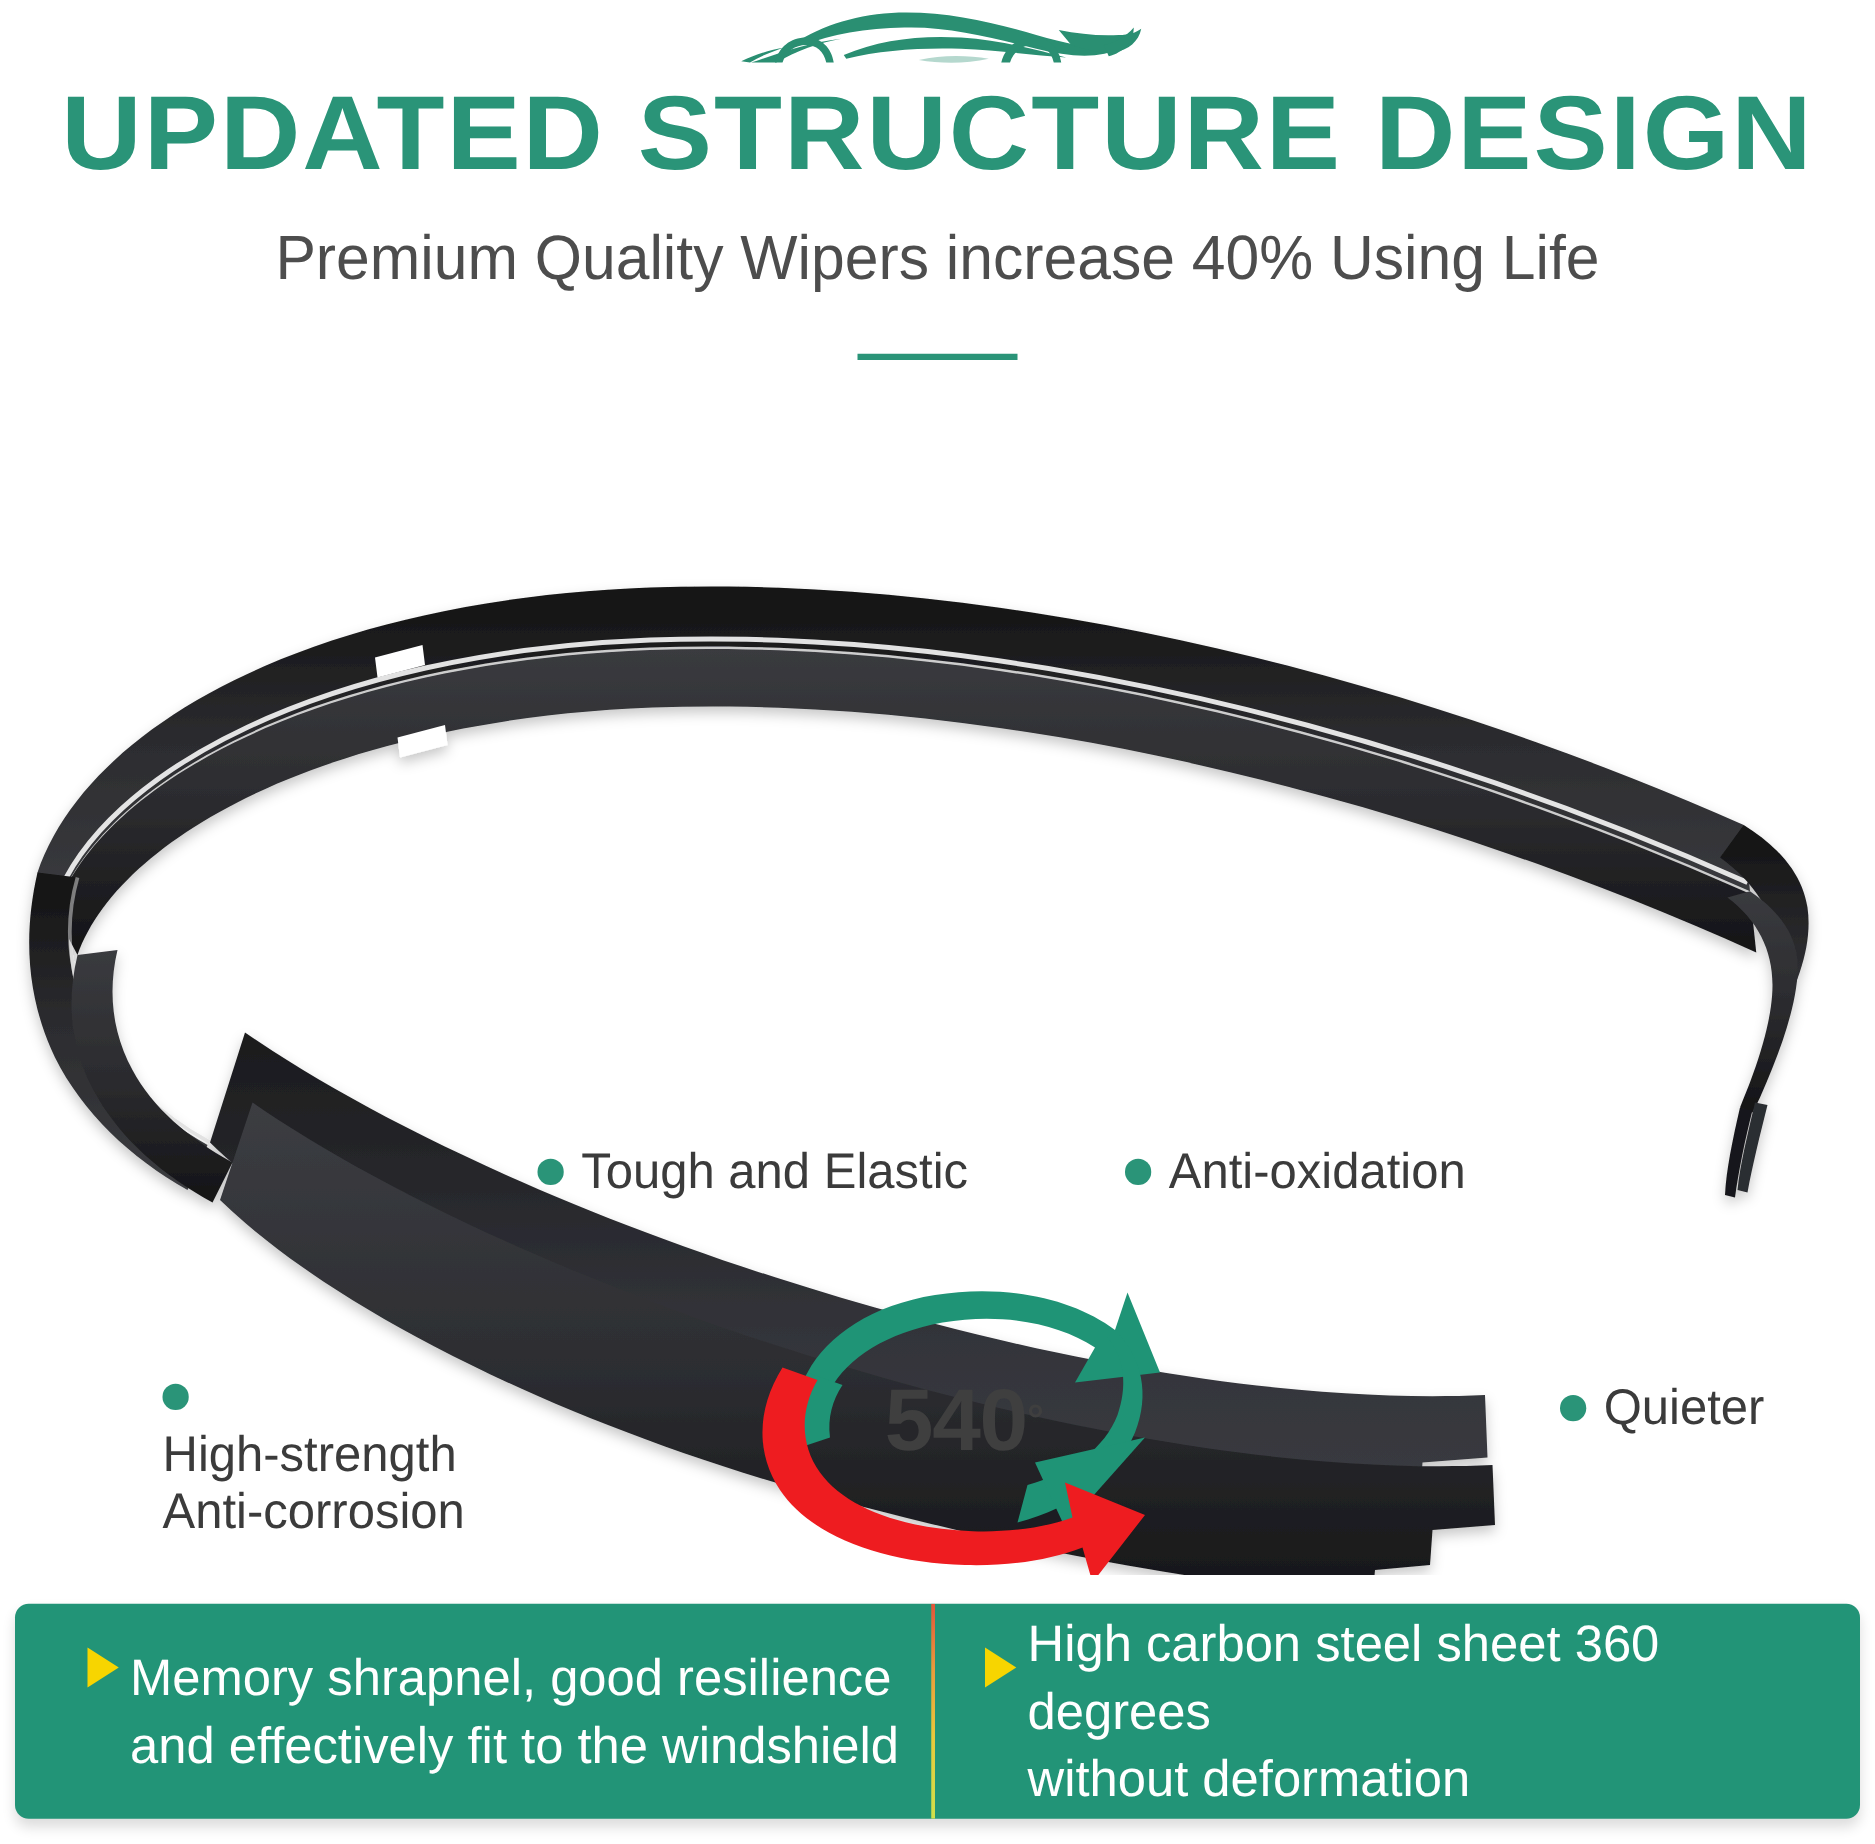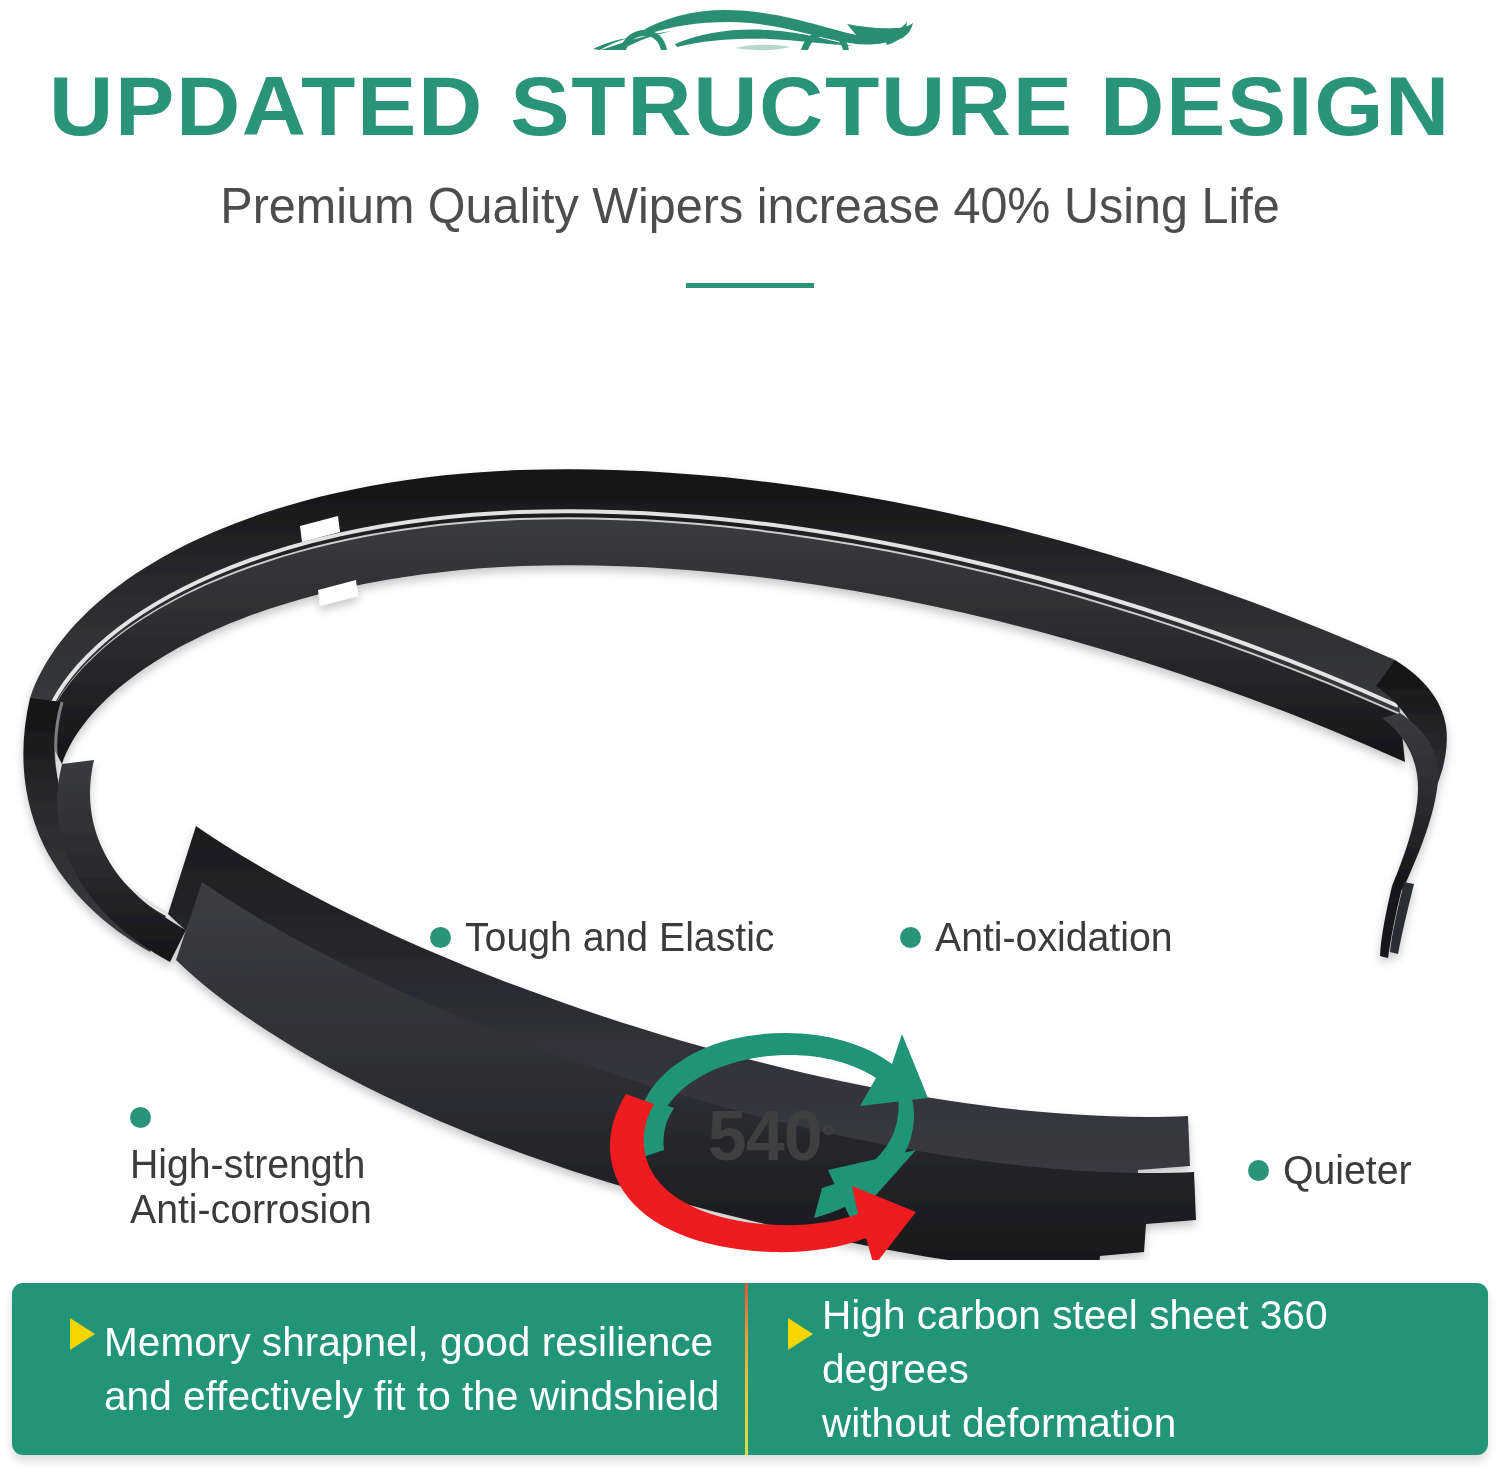--- a/index.html
+++ b/index.html
@@ -103,21 +103,21 @@
     font-size: 40px;
     line-height: 45px;
     color: #3b3b3b;
     white-space: pre-line;
     transform: scaleX(0.98);
     transform-origin: left center;
   }
   #feature-0 { left: 430px; top: 585px; }
   #feature-1 { left: 900px; top: 585px; }
   #feature-2 { left: 130px; top: 765px; flex-direction: column; }
-  #feature-3 { left: 1248px; top: 818px; }
+  #feature-3 { left: 1248px; top: 774px; }
 
   
   #badge-360 {
     position: absolute;
     left: 576px;
     top: 690px;
     width: 380px;
     height: 240px;
   }
   #badge-360-text {

